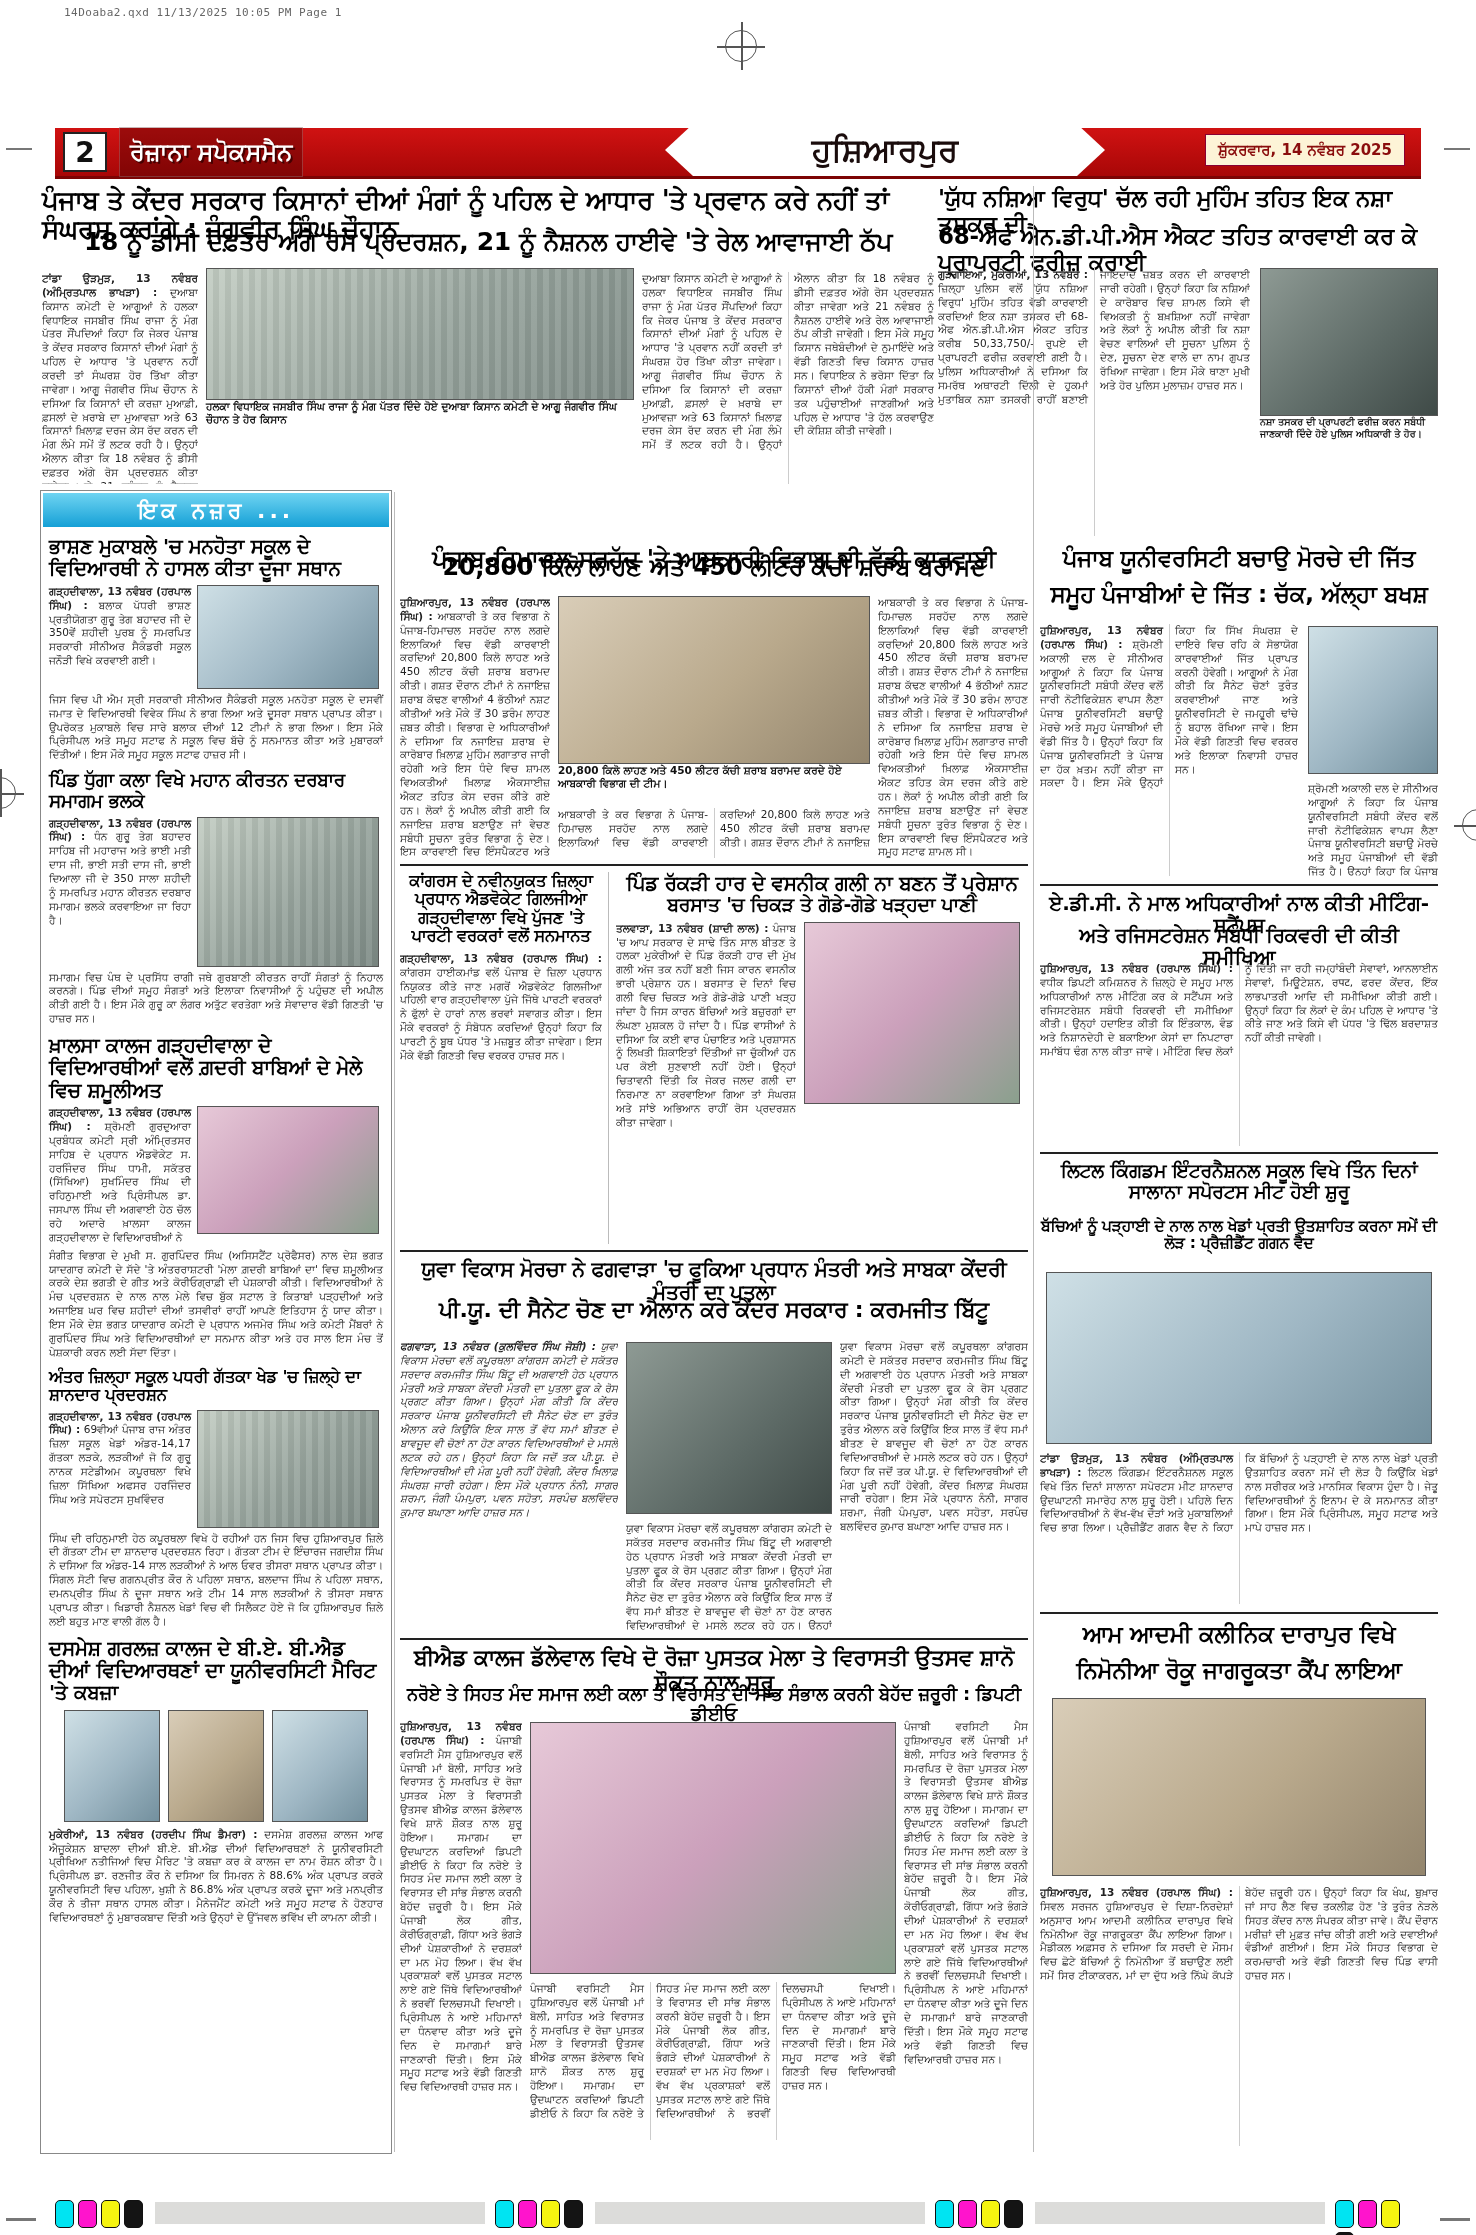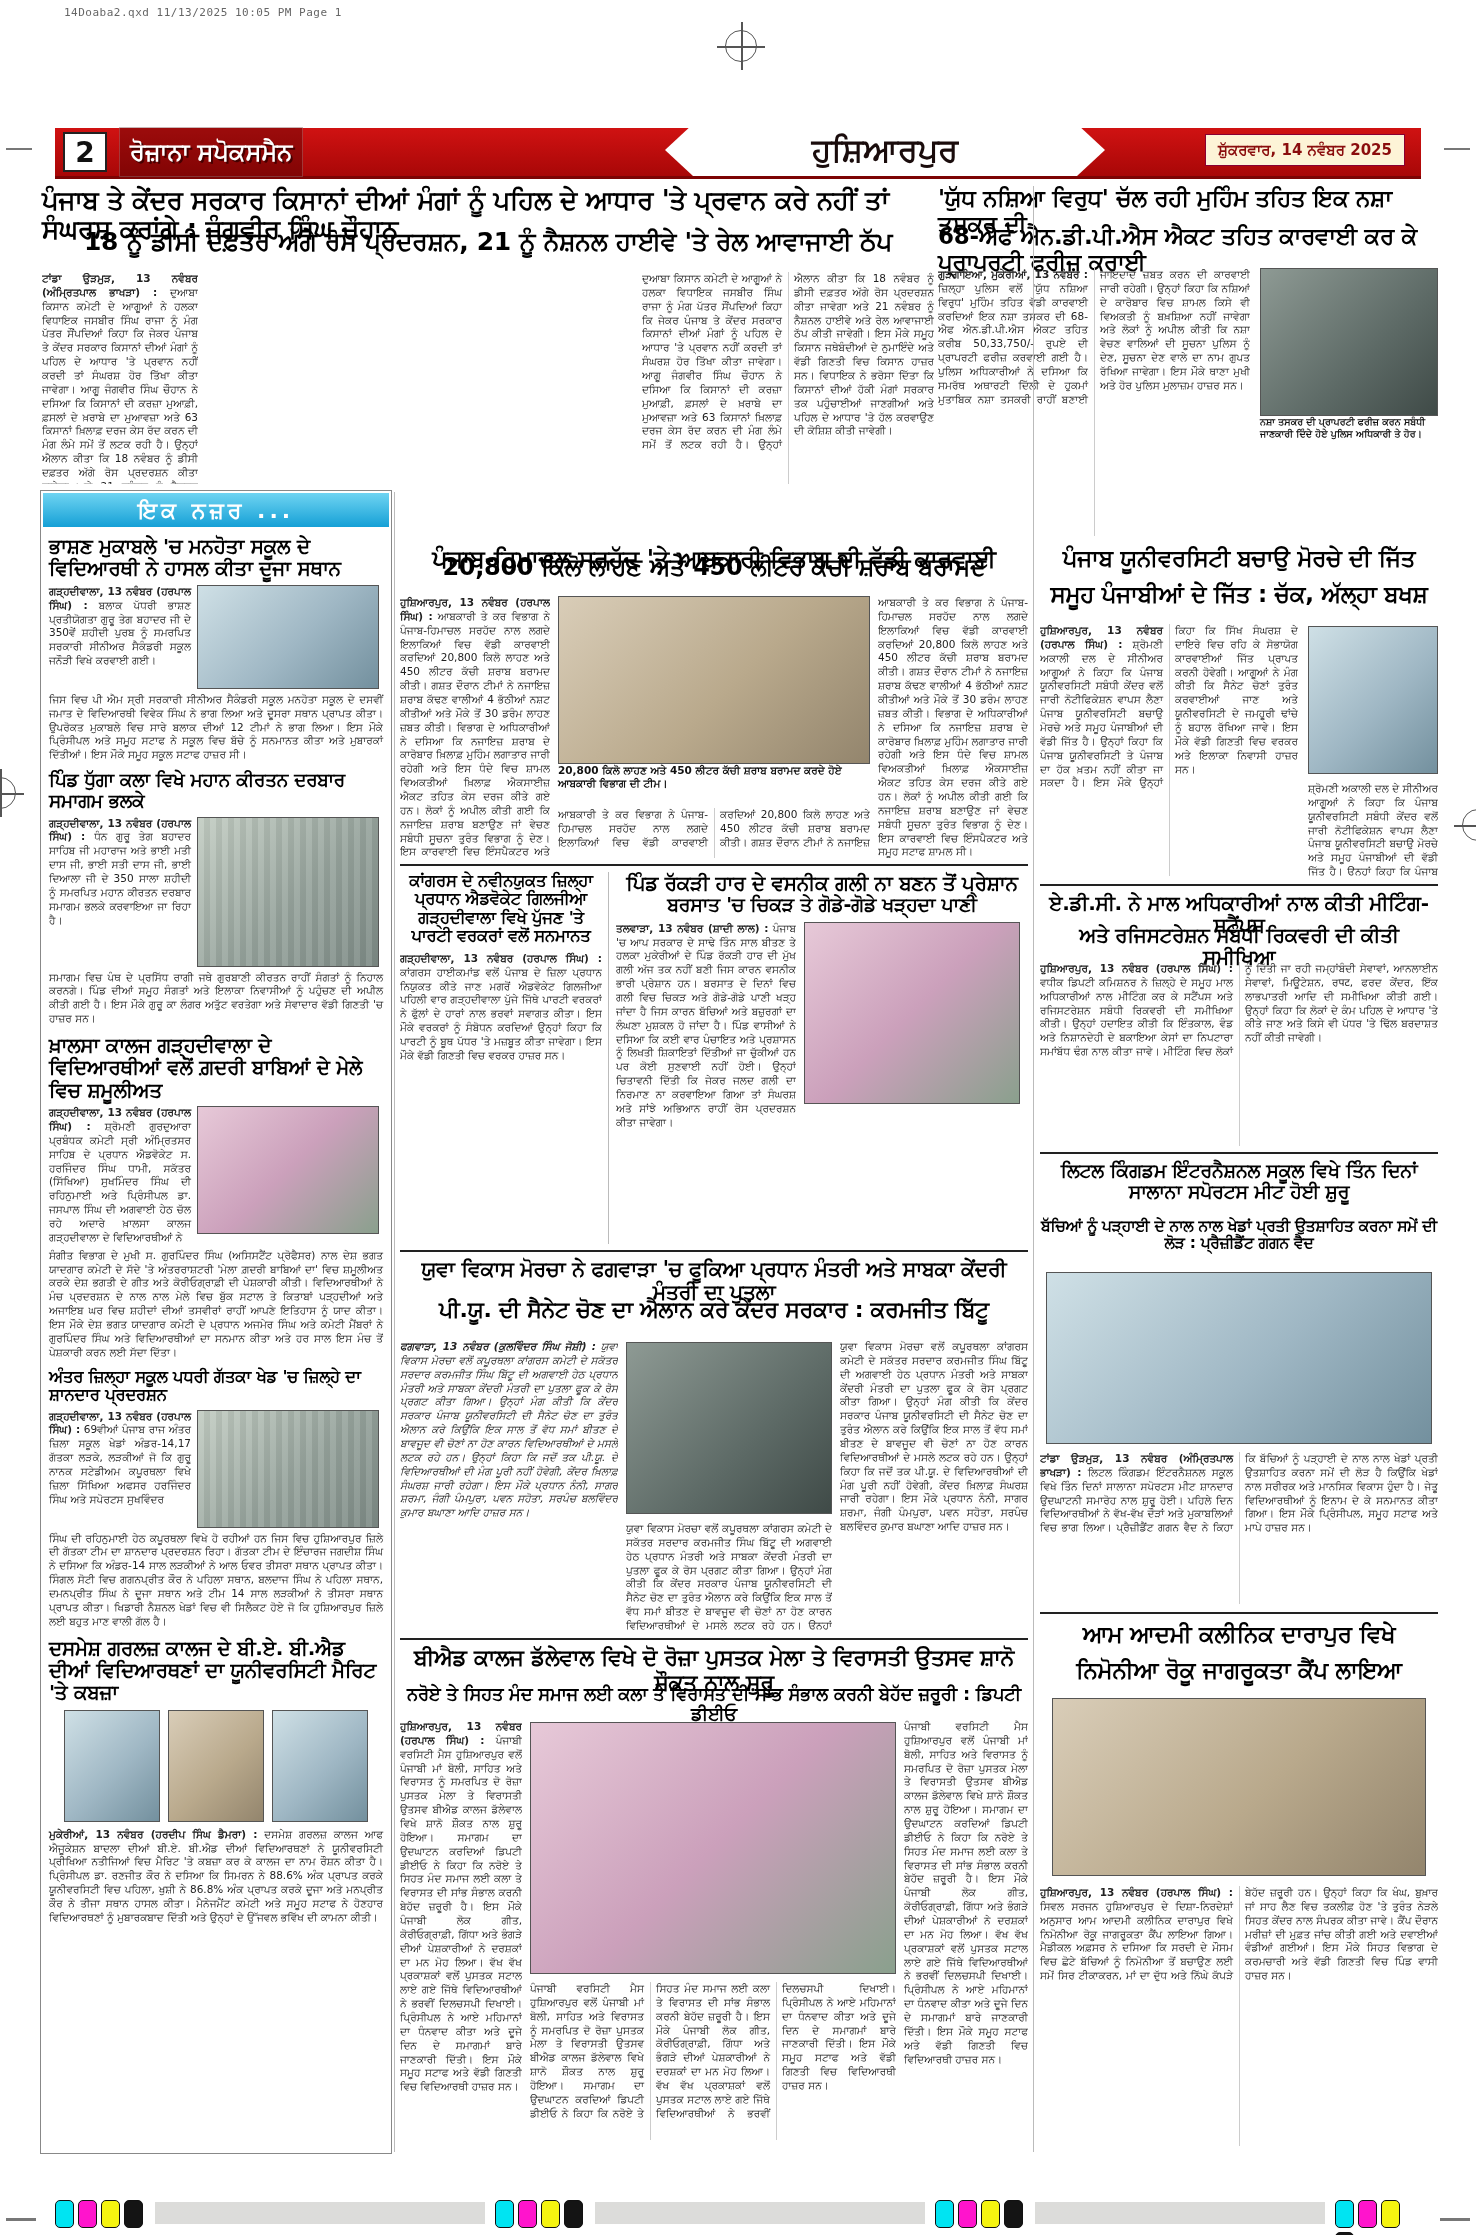--- a/index.html
+++ b/index.html
@@ -75,20 +75,24 @@
   </div>
 
   <div class="abs hxl" style="left:42px;top:186px;width:892px;font-size:26px;">ਪੰਜਾਬ ਤੇ ਕੇਂਦਰ ਸਰਕਾਰ ਕਿਸਾਨਾਂ ਦੀਆਂ ਮੰਗਾਂ ਨੂੰ ਪਹਿਲ ਦੇ ਆਧਾਰ 'ਤੇ ਪ੍ਰਵਾਨ ਕਰੇ ਨਹੀਂ ਤਾਂ ਸੰਘਰਸ਼ ਕਰਾਂਗੇ : ਜੰਗਵੀਰ ਸਿੰਘ ਚੌਹਾਨ</div>
   <div class="abs hxl ctr" style="left:42px;top:228px;width:892px;font-size:25px;">18 ਨੂੰ ਡੀਸੀ ਦਫ਼ਤਰ ਅੱਗੇ ਰੋਸ ਪ੍ਰਦਰਸ਼ਨ, 21 ਨੂੰ ਨੈਸ਼ਨਲ ਹਾਈਵੇ 'ਤੇ ਰੇਲ ਆਵਾਜਾਈ ਠੱਪ</div>
 
   <div class="abs" style="left:42px;top:272px;width:892px;height:212px;">
     <div class="abs body" style="left:0;top:0;width:156px;height:212px;overflow:hidden;">
       <span class="dateline">ਟਾਂਡਾ ਉੜਮੁੜ, 13 ਨਵੰਬਰ (ਅੰਮ੍ਰਿਤਪਾਲ ਭਾਖੜਾ) :</span>
       <span>ਦੁਆਬਾ ਕਿਸਾਨ ਕਮੇਟੀ ਦੇ ਆਗੂਆਂ ਨੇ ਹਲਕਾ ਵਿਧਾਇਕ ਜਸਬੀਰ ਸਿੰਘ ਰਾਜਾ ਨੂੰ ਮੰਗ ਪੱਤਰ ਸੌਂਪਦਿਆਂ ਕਿਹਾ ਕਿ ਜੇਕਰ ਪੰਜਾਬ ਤੇ ਕੇਂਦਰ ਸਰਕਾਰ ਕਿਸਾਨਾਂ ਦੀਆਂ ਮੰਗਾਂ ਨੂੰ ਪਹਿਲ ਦੇ ਆਧਾਰ 'ਤੇ ਪ੍ਰਵਾਨ ਨਹੀਂ ਕਰਦੀ ਤਾਂ ਸੰਘਰਸ਼ ਹੋਰ ਤਿੱਖਾ ਕੀਤਾ ਜਾਵੇਗਾ। ਆਗੂ ਜੰਗਵੀਰ ਸਿੰਘ ਚੌਹਾਨ ਨੇ ਦਸਿਆ ਕਿ ਕਿਸਾਨਾਂ ਦੀ ਕਰਜ਼ਾ ਮੁਆਫ਼ੀ, ਫ਼ਸਲਾਂ ਦੇ ਖ਼ਰਾਬੇ ਦਾ ਮੁਆਵਜ਼ਾ ਅਤੇ 63 ਕਿਸਾਨਾਂ ਖ਼ਿਲਾਫ਼ ਦਰਜ ਕੇਸ ਰੱਦ ਕਰਨ ਦੀ ਮੰਗ ਲੰਮੇ ਸਮੇਂ ਤੋਂ ਲਟਕ ਰਹੀ ਹੈ। ਉਨ੍ਹਾਂ ਐਲਾਨ ਕੀਤਾ ਕਿ 18 ਨਵੰਬਰ ਨੂੰ ਡੀਸੀ ਦਫ਼ਤਰ ਅੱਗੇ ਰੋਸ ਪ੍ਰਦਰਸ਼ਨ ਕੀਤਾ ਜਾਵੇਗਾ ਅਤੇ 21 ਨਵੰਬਰ ਨੂੰ ਨੈਸ਼ਨਲ ਹਾਈਵੇ ਅਤੇ ਰੇਲ ਆਵਾਜਾਈ ਠੱਪ ਕੀਤੀ ਜਾਵੇਗੀ। ਇਸ ਮੌਕੇ ਸਮੂਹ ਕਿਸਾਨ ਜਥੇਬੰਦੀਆਂ ਦੇ ਨੁਮਾਇੰਦੇ ਅਤੇ ਵੱਡੀ ਗਿਣਤੀ ਵਿਚ ਕਿਸਾਨ ਹਾਜ਼ਰ ਸਨ। ਵਿਧਾਇਕ ਨੇ ਭਰੋਸਾ ਦਿੱਤਾ ਕਿ ਕਿਸਾਨਾਂ ਦੀਆਂ ਹੱਕੀ ਮੰਗਾਂ ਸਰਕਾਰ ਤਕ ਪਹੁੰਚਾਈਆਂ ਜਾਣਗੀਆਂ ਅਤੇ ਪਹਿਲ ਦੇ ਆਧਾਰ 'ਤੇ ਹੱਲ ਕਰਵਾਉਣ ਦੀ ਕੋਸ਼ਿਸ਼ ਕੀਤੀ ਜਾਵੇਗੀ।</span>
     </div>
+    <div class="abs" style="left:164px;top:-4px;width:428px;">
+      <div class="photo" style="width:428px;height:132px;"></div>
+      <div class="caption">ਹਲਕਾ ਵਿਧਾਇਕ ਜਸਬੀਰ ਸਿੰਘ ਰਾਜਾ ਨੂੰ ਮੰਗ ਪੱਤਰ ਦਿੰਦੇ ਹੋਏ ਦੁਆਬਾ ਕਿਸਾਨ ਕਮੇਟੀ ਦੇ ਆਗੂ ਜੰਗਵੀਰ ਸਿੰਘ ਚੌਹਾਨ ਤੇ ਹੋਰ ਕਿਸਾਨ</div>
+    </div>
     <div class="abs body cols2" style="left:600px;top:0;width:292px;height:212px;overflow:hidden;">ਦੁਆਬਾ ਕਿਸਾਨ ਕਮੇਟੀ ਦੇ ਆਗੂਆਂ ਨੇ ਹਲਕਾ ਵਿਧਾਇਕ ਜਸਬੀਰ ਸਿੰਘ ਰਾਜਾ ਨੂੰ ਮੰਗ ਪੱਤਰ ਸੌਂਪਦਿਆਂ ਕਿਹਾ ਕਿ ਜੇਕਰ ਪੰਜਾਬ ਤੇ ਕੇਂਦਰ ਸਰਕਾਰ ਕਿਸਾਨਾਂ ਦੀਆਂ ਮੰਗਾਂ ਨੂੰ ਪਹਿਲ ਦੇ ਆਧਾਰ 'ਤੇ ਪ੍ਰਵਾਨ ਨਹੀਂ ਕਰਦੀ ਤਾਂ ਸੰਘਰਸ਼ ਹੋਰ ਤਿੱਖਾ ਕੀਤਾ ਜਾਵੇਗਾ। ਆਗੂ ਜੰਗਵੀਰ ਸਿੰਘ ਚੌਹਾਨ ਨੇ ਦਸਿਆ ਕਿ ਕਿਸਾਨਾਂ ਦੀ ਕਰਜ਼ਾ ਮੁਆਫ਼ੀ, ਫ਼ਸਲਾਂ ਦੇ ਖ਼ਰਾਬੇ ਦਾ ਮੁਆਵਜ਼ਾ ਅਤੇ 63 ਕਿਸਾਨਾਂ ਖ਼ਿਲਾਫ਼ ਦਰਜ ਕੇਸ ਰੱਦ ਕਰਨ ਦੀ ਮੰਗ ਲੰਮੇ ਸਮੇਂ ਤੋਂ ਲਟਕ ਰਹੀ ਹੈ। ਉਨ੍ਹਾਂ ਐਲਾਨ ਕੀਤਾ ਕਿ 18 ਨਵੰਬਰ ਨੂੰ ਡੀਸੀ ਦਫ਼ਤਰ ਅੱਗੇ ਰੋਸ ਪ੍ਰਦਰਸ਼ਨ ਕੀਤਾ ਜਾਵੇਗਾ ਅਤੇ 21 ਨਵੰਬਰ ਨੂੰ ਨੈਸ਼ਨਲ ਹਾਈਵੇ ਅਤੇ ਰੇਲ ਆਵਾਜਾਈ ਠੱਪ ਕੀਤੀ ਜਾਵੇਗੀ। ਇਸ ਮੌਕੇ ਸਮੂਹ ਕਿਸਾਨ ਜਥੇਬੰਦੀਆਂ ਦੇ ਨੁਮਾਇੰਦੇ ਅਤੇ ਵੱਡੀ ਗਿਣਤੀ ਵਿਚ ਕਿਸਾਨ ਹਾਜ਼ਰ ਸਨ। ਵਿਧਾਇਕ ਨੇ ਭਰੋਸਾ ਦਿੱਤਾ ਕਿ ਕਿਸਾਨਾਂ ਦੀਆਂ ਹੱਕੀ ਮੰਗਾਂ ਸਰਕਾਰ ਤਕ ਪਹੁੰਚਾਈਆਂ ਜਾਣਗੀਆਂ ਅਤੇ ਪਹਿਲ ਦੇ ਆਧਾਰ 'ਤੇ ਹੱਲ ਕਰਵਾਉਣ ਦੀ ਕੋਸ਼ਿਸ਼ ਕੀਤੀ ਜਾਵੇਗੀ।</div>
   </div>
 
   <div class="abs hxl" style="left:938px;top:186px;width:500px;font-size:23px;">'ਯੁੱਧ ਨਸ਼ਿਆ ਵਿਰੁਧ' ਚੱਲ ਰਹੀ ਮੁਹਿੰਮ ਤਹਿਤ ਇਕ ਨਸ਼ਾ ਤਸਕਰ ਦੀ</div>
   <div class="abs hxl" style="left:938px;top:224px;width:500px;font-size:23px;">68-ਐਫ ਐਨ.ਡੀ.ਪੀ.ਐਸ ਐਕਟ ਤਹਿਤ ਕਾਰਵਾਈ ਕਰ ਕੇ ਪ੍ਰਾਪਰਟੀ ਫਰੀਜ਼ ਕਰਾਈ</div>
   <div class="abs" style="left:938px;top:268px;width:500px;height:268px;">
     <div class="abs body cols2" style="left:0;top:0;width:312px;height:268px;overflow:hidden;">
       <span class="dateline">ਗੁੜਗਾਇਆ, ਮੁਕੇਰੀਆਂ, 13 ਨਵੰਬਰ :</span>
       <span>ਜ਼ਿਲ੍ਹਾ ਪੁਲਿਸ ਵਲੋਂ 'ਯੁੱਧ ਨਸ਼ਿਆ ਵਿਰੁਧ' ਮੁਹਿੰਮ ਤਹਿਤ ਵੱਡੀ ਕਾਰਵਾਈ ਕਰਦਿਆਂ ਇਕ ਨਸ਼ਾ ਤਸਕਰ ਦੀ 68-ਐਫ ਐਨ.ਡੀ.ਪੀ.ਐਸ ਐਕਟ ਤਹਿਤ ਕਰੀਬ 50,33,750/- ਰੁਪਏ ਦੀ ਪ੍ਰਾਪਰਟੀ ਫਰੀਜ਼ ਕਰਵਾਈ ਗਈ ਹੈ। ਪੁਲਿਸ ਅਧਿਕਾਰੀਆਂ ਨੇ ਦਸਿਆ ਕਿ ਸਮਰੱਥ ਅਥਾਰਟੀ ਦਿੱਲੀ ਦੇ ਹੁਕਮਾਂ ਮੁਤਾਬਿਕ ਨਸ਼ਾ ਤਸਕਰੀ ਰਾਹੀਂ ਬਣਾਈ ਜਾਇਦਾਦ ਜ਼ਬਤ ਕਰਨ ਦੀ ਕਾਰਵਾਈ ਜਾਰੀ ਰਹੇਗੀ। ਉਨ੍ਹਾਂ ਕਿਹਾ ਕਿ ਨਸ਼ਿਆਂ ਦੇ ਕਾਰੋਬਾਰ ਵਿਚ ਸ਼ਾਮਲ ਕਿਸੇ ਵੀ ਵਿਅਕਤੀ ਨੂੰ ਬਖ਼ਸ਼ਿਆ ਨਹੀਂ ਜਾਵੇਗਾ ਅਤੇ ਲੋਕਾਂ ਨੂੰ ਅਪੀਲ ਕੀਤੀ ਕਿ ਨਸ਼ਾ ਵੇਚਣ ਵਾਲਿਆਂ ਦੀ ਸੂਚਨਾ ਪੁਲਿਸ ਨੂੰ ਦੇਣ, ਸੂਚਨਾ ਦੇਣ ਵਾਲੇ ਦਾ ਨਾਮ ਗੁਪਤ ਰੱਖਿਆ ਜਾਵੇਗਾ। ਇਸ ਮੌਕੇ ਥਾਣਾ ਮੁਖੀ ਅਤੇ ਹੋਰ ਪੁਲਿਸ ਮੁਲਾਜ਼ਮ ਹਾਜ਼ਰ ਸਨ।</span>
     </div>

